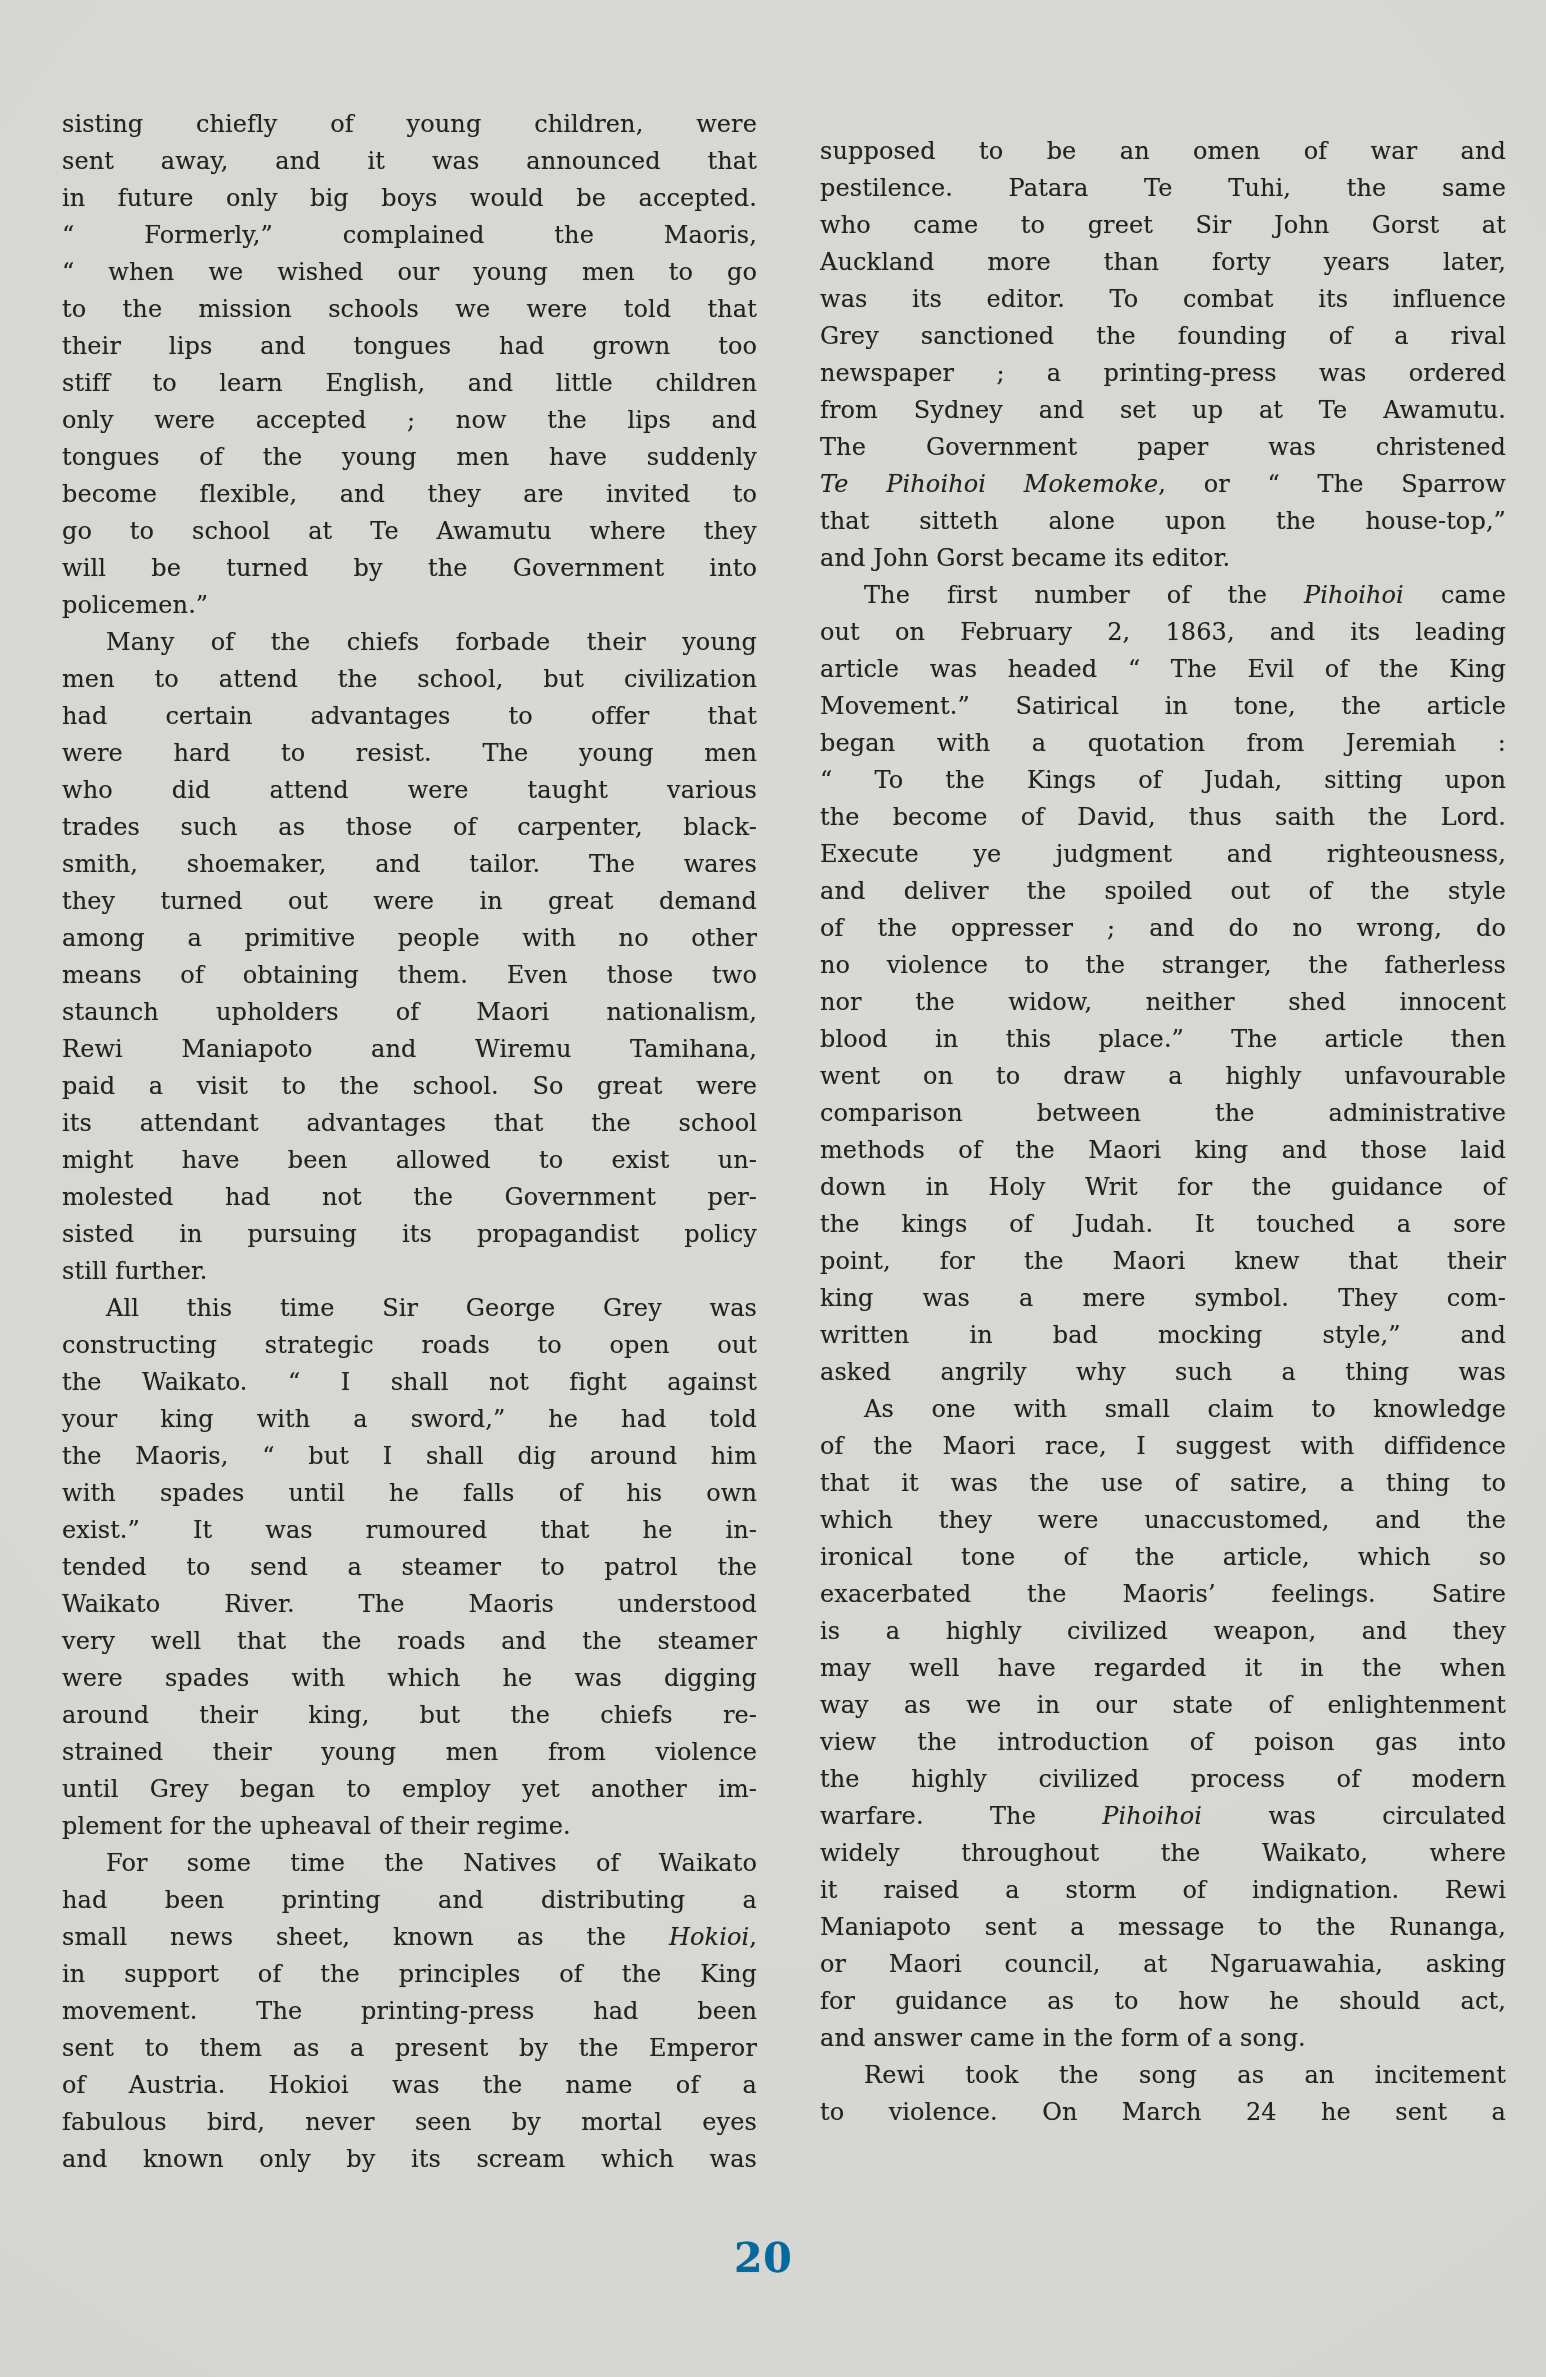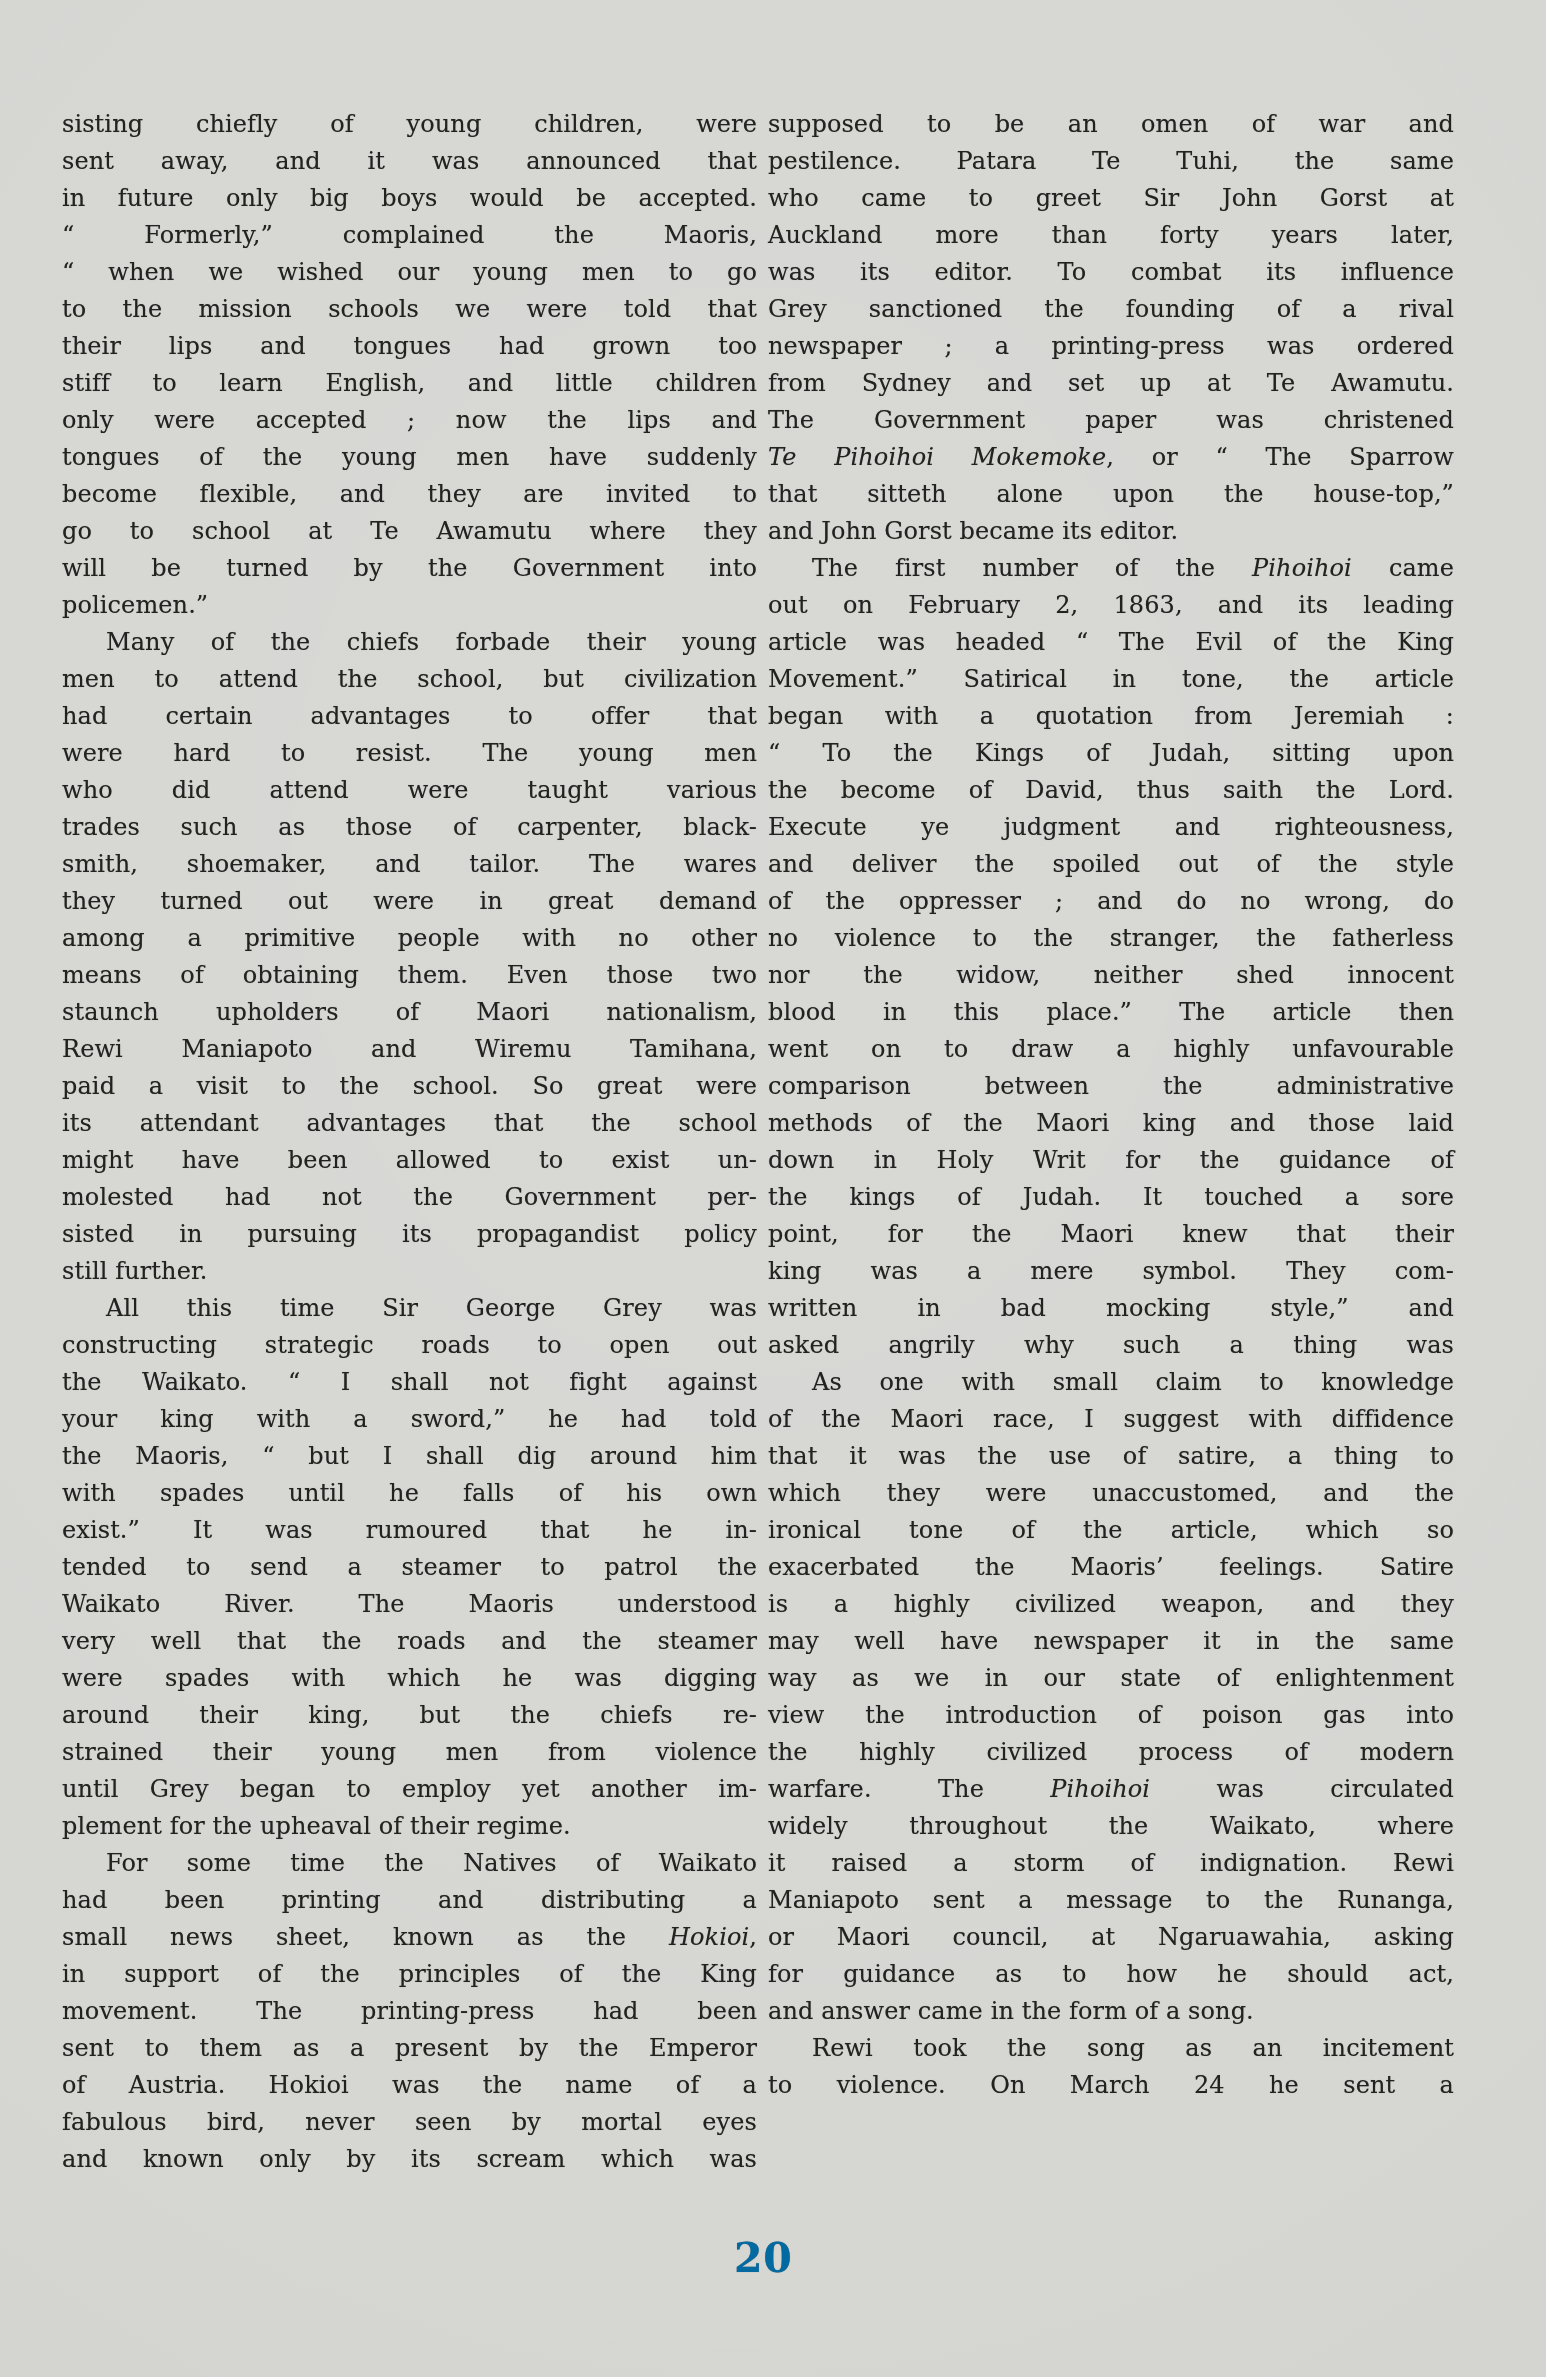--- a/index.html
+++ b/index.html
@@ -23,21 +23,21 @@
   }
   .column {
     position: absolute;
     top: 106px;
     font-size: 24px;
     line-height: 37px;
     letter-spacing: 0.1px;
     text-shadow: 0 0 0.7px rgba(25,25,25,0.38);
   }
   .column.left  { left: 62px;  width: 695px; }
-  .column.right { left: 768px; width: 686px; }
+  .column.right { left: 820px; width: 686px; margin-top: 27px; }
   .para { margin: 0; padding: 0; }
   .ln {
     text-align: justify;
     text-align-last: justify;
     white-space: normal;
   }
   .ln.end { text-align-last: left; }
   .ln.ind { text-indent: 44px; }
   .ln i { font-style: italic; }
   .page-number {
@@ -161,21 +161,21 @@
         <div class="ln"><span>asked angrily why such a thing was</span></div>
       </div>
       <div class="para">
         <div class="ln ind"><span>As one with small claim to knowledge</span></div>
         <div class="ln"><span>of the Maori race, I suggest with diffidence</span></div>
         <div class="ln"><span>that it was the use of satire, a thing to</span></div>
         <div class="ln"><span>which they were unaccustomed, and the</span></div>
         <div class="ln"><span>ironical tone of the article, which so</span></div>
         <div class="ln"><span>exacerbated the Maoris’ feelings.  Satire</span></div>
         <div class="ln"><span>is a highly civilized weapon, and they</span></div>
-        <div class="ln"><span>may well have newspaper it in the same</span></div>
+        <div class="ln"><span>may well have regarded it in the when</span></div>
         <div class="ln"><span>way as we in our state of enlightenment</span></div>
         <div class="ln"><span>view the introduction of poison gas into</span></div>
         <div class="ln"><span>the highly civilized process of modern</span></div>
         <div class="ln"><span>warfare.  The </span><i>Pihoihoi</i><span> was circulated</span></div>
         <div class="ln"><span>widely throughout the Waikato, where</span></div>
         <div class="ln"><span>it raised a storm of indignation.  Rewi</span></div>
         <div class="ln"><span>Maniapoto sent a message to the Runanga,</span></div>
         <div class="ln"><span>or Maori council, at Ngaruawahia, asking</span></div>
         <div class="ln"><span>for guidance as to how he should act,</span></div>
         <div class="ln end"><span>and answer came in the form of a song.</span></div>

